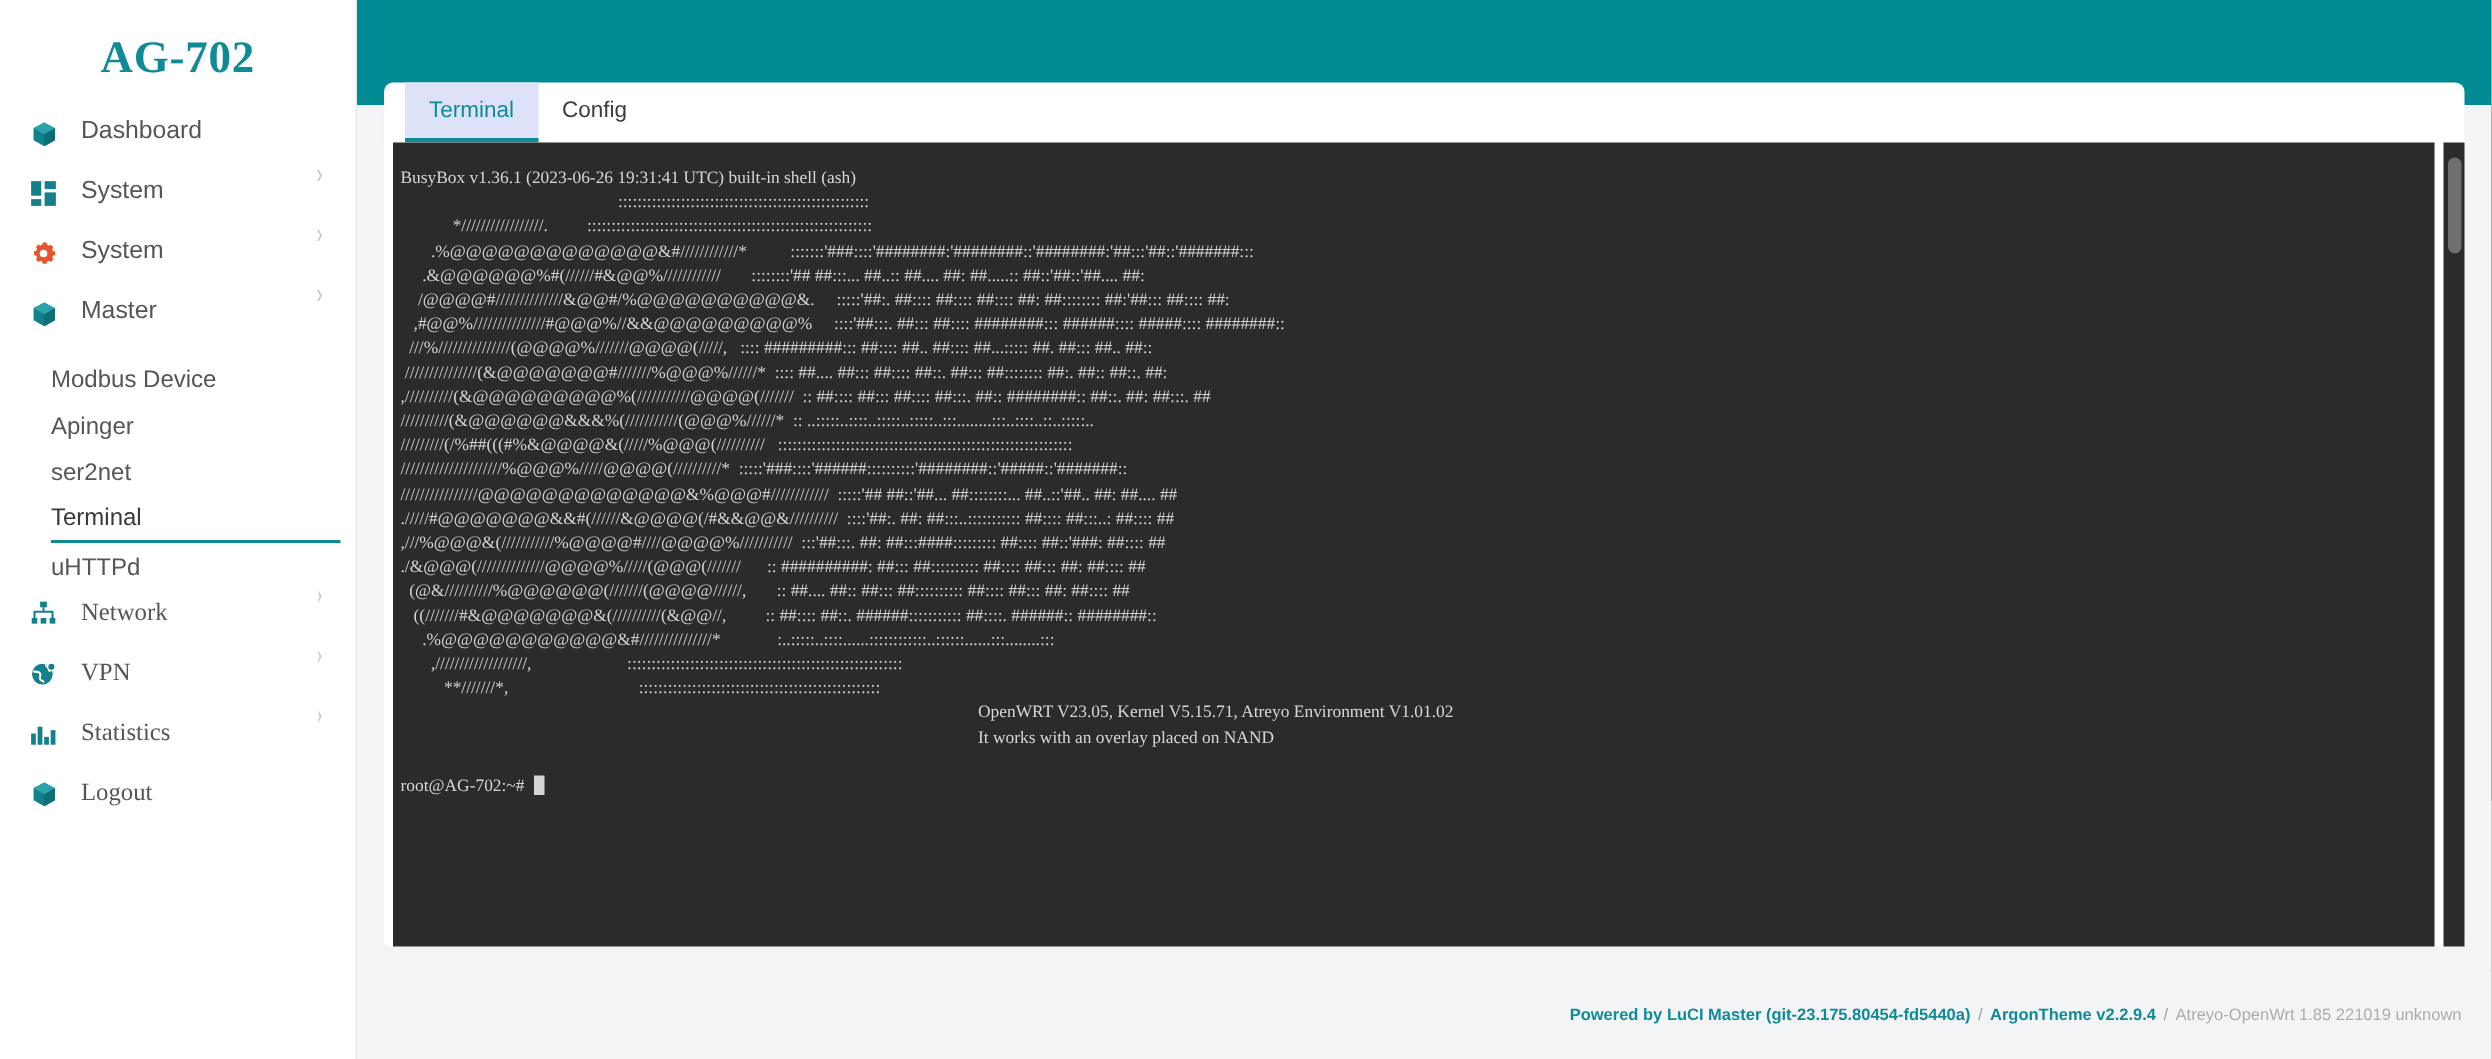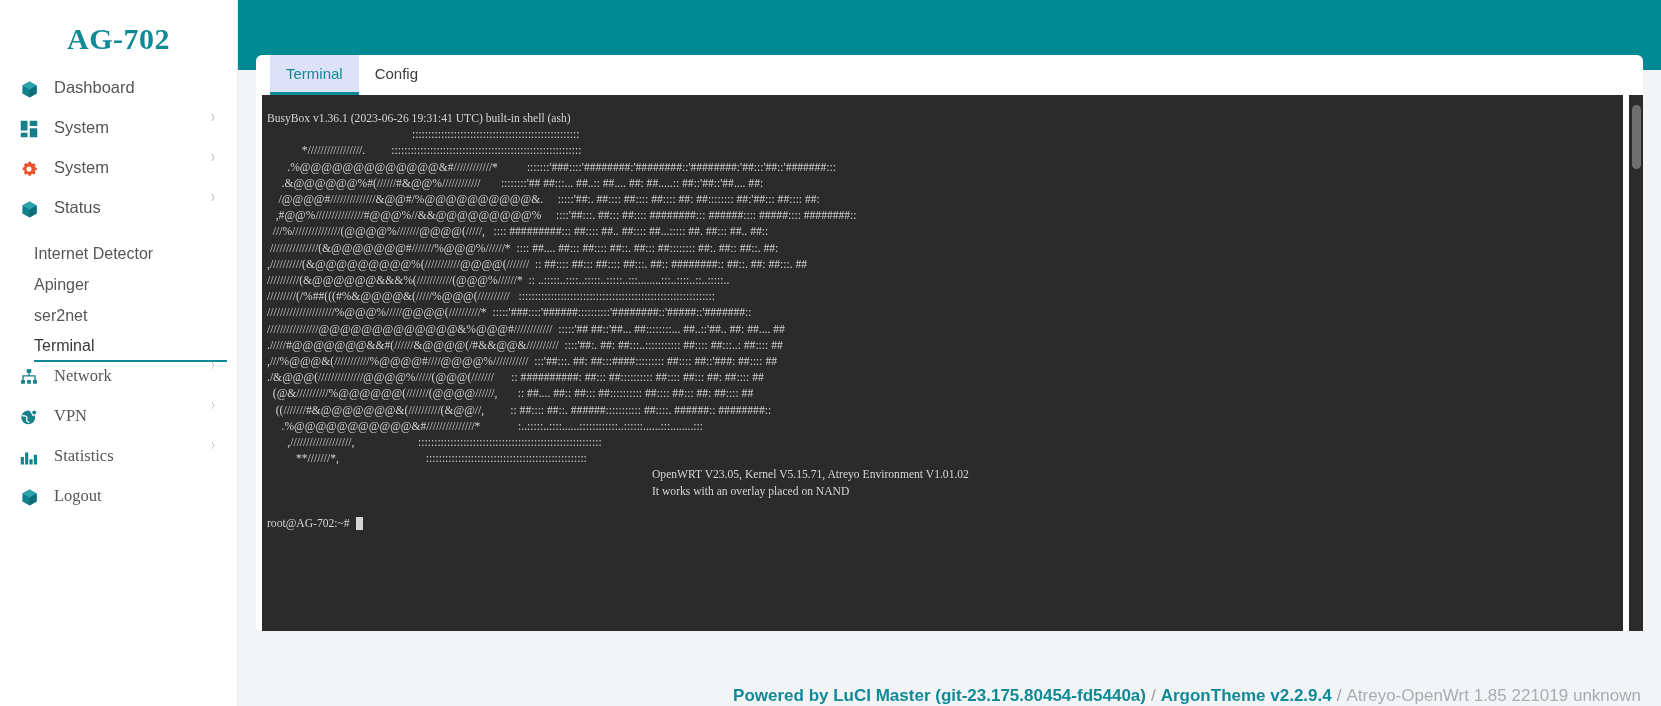--- a/index.html
+++ b/index.html
@@ -166,24 +166,24 @@
     width: 9px; height: 64px;
     background: #6f6f6f;
     border-radius: 5px;
   }
 
   #footer {
     position: absolute;
     left: 10px; right: 0; bottom: 0;
     height: 58px;
     display: flex;
-    align-items: flex-end;
+    align-items: center;
     justify-content: flex-end;
     padding-right: 20px;
-    font-size: 17px;
+    font-size: 11px;
     color: #9b9fa3;
     background: #f3f4f6;
   }
   #footer a {
     color: #0f8a96;
     font-weight: 700;
     text-decoration: none;
   }
   #footer .sep { margin: 0 5px; color: #9b9fa3; font-weight: 400; }
   #footer .tail { color: #a9adb1; }
@@ -234,38 +234,41 @@
       </div>
 
       <div class="nav-item">
         <span class="ico">
           <svg width="19" height="19" viewBox="0 0 24 24">
               <path d="M12 2 3 7v10l9 5 9-5V7z" fill="#14808c"></path>
               <path d="M12 2 3 7l9 5 9-5z" fill="#2aa3ad"></path>
               <path d="M12 12v10l9-5V7z" fill="#0d6e78"></path>
             </svg>
         </span>
-        <span class="lbl">Status</span>
+        <span class="lbl">Master</span>
         <span class="caret">›</span>
       </div>
 
     </nav>
 
     <div class="subnav">
       <div class="sub-item">
-        <span>Internet Detector</span>
+        <span>Modbus Device</span>
       </div>
       <div class="sub-item">
         <span>Apinger</span>
       </div>
       <div class="sub-item">
         <span>ser2net</span>
       </div>
       <div class="sub-item current">
         <span>Terminal</span>
+      </div>
+      <div class="sub-item">
+        <span>uHTTPd</span>
       </div>
     </div>
 
     <nav class="nav-list" style="margin-top:4px;font-family:Liberation Serif, serif;">
       <div class="nav-item">
         <span class="ico">
           <svg width="18" height="18" viewBox="0 0 24 24" stroke="#14808c" stroke-width="1.8" fill="none">
             <rect x="9" y="1.5" width="6" height="5" fill="#14808c" stroke="none"></rect>
             <rect x="1.5" y="16" width="5" height="5" fill="#14808c" stroke="none"></rect>
             <rect x="9.5" y="16" width="5" height="5" fill="#14808c" stroke="none"></rect>

